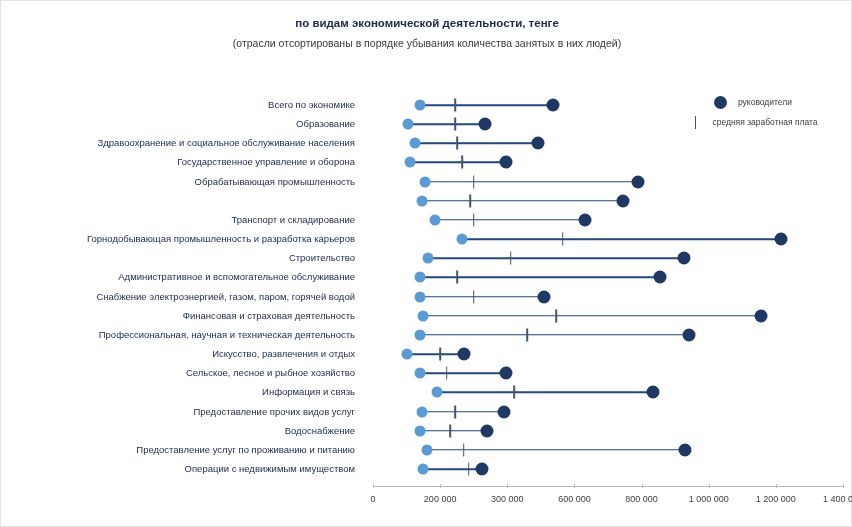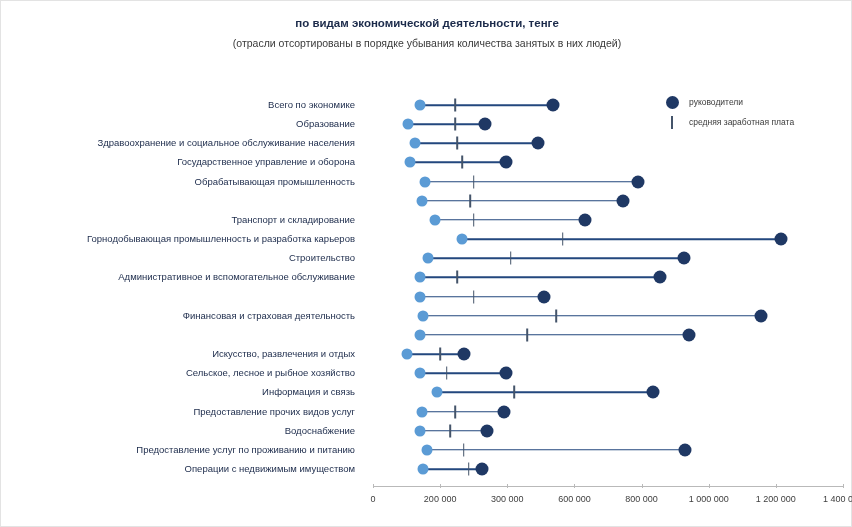--- a/index.html
+++ b/index.html
@@ -122,20 +122,21 @@
     position: absolute;
     left: 660px;
     top: 92px;
     width: 180px;
   }
   .legend-row {
     display: flex;
     align-items: center;
     height: 18px;
     margin-bottom: 2px;
+    justify-content: center;
   }
   .legend-key {
     width: 22px;
     display: flex;
     justify-content: center;
     align-items: center;
     flex: 0 0 22px;
   }
   .legend-dot-high {
     width: 13px;
@@ -174,21 +175,23 @@
   <div class="cat-labels" id="cat-labels">
       <div class="cat-label" style="top: 16px;">Всего по экономике</div>
       <div class="cat-label" style="top: 35.1579px;">Образование</div>
       <div class="cat-label" style="top: 54.3158px;">Здравоохранение и социальное обслуживание населения</div>
       <div class="cat-label" style="top: 73.4737px;">Государственное управление и оборона</div>
       <div class="cat-label" style="top: 92.6316px;">Обрабатывающая промышленность</div>
       <div class="cat-label" style="top: 130.947px;">Транспорт и складирование</div>
       <div class="cat-label" style="top: 150.105px;">Горнодобывающая промышленность и разработка карьеров</div>
       <div class="cat-label" style="top: 169.263px;">Строительство</div>
       <div class="cat-label" style="top: 188.421px;">Административное и вспомогательное обслуживание</div>
+      <div class="cat-label" style="top: 207.579px;">Снабжение электроэнергией, газом, паром, горячей водой</div>
       <div class="cat-label" style="top: 226.737px;">Финансовая и страховая деятельность</div>
+      <div class="cat-label" style="top: 245.895px;">Профессиональная, научная и техническая деятельность</div>
       <div class="cat-label" style="top: 265.053px;">Искусство, развлечения и отдых</div>
       <div class="cat-label" style="top: 284.211px;">Сельское, лесное и рыбное хозяйство</div>
       <div class="cat-label" style="top: 303.368px;">Информация и связь</div>
       <div class="cat-label" style="top: 322.526px;">Предоставление прочих видов услуг</div>
       <div class="cat-label" style="top: 341.684px;">Водоснабжение</div>
       <div class="cat-label" style="top: 360.842px;">Предоставление услуг по проживанию и питанию</div>
       <div class="cat-label" style="top: 380px;">Операции с недвижимым имуществом</div>
     </div>
 
   <div class="plot" id="plot">

